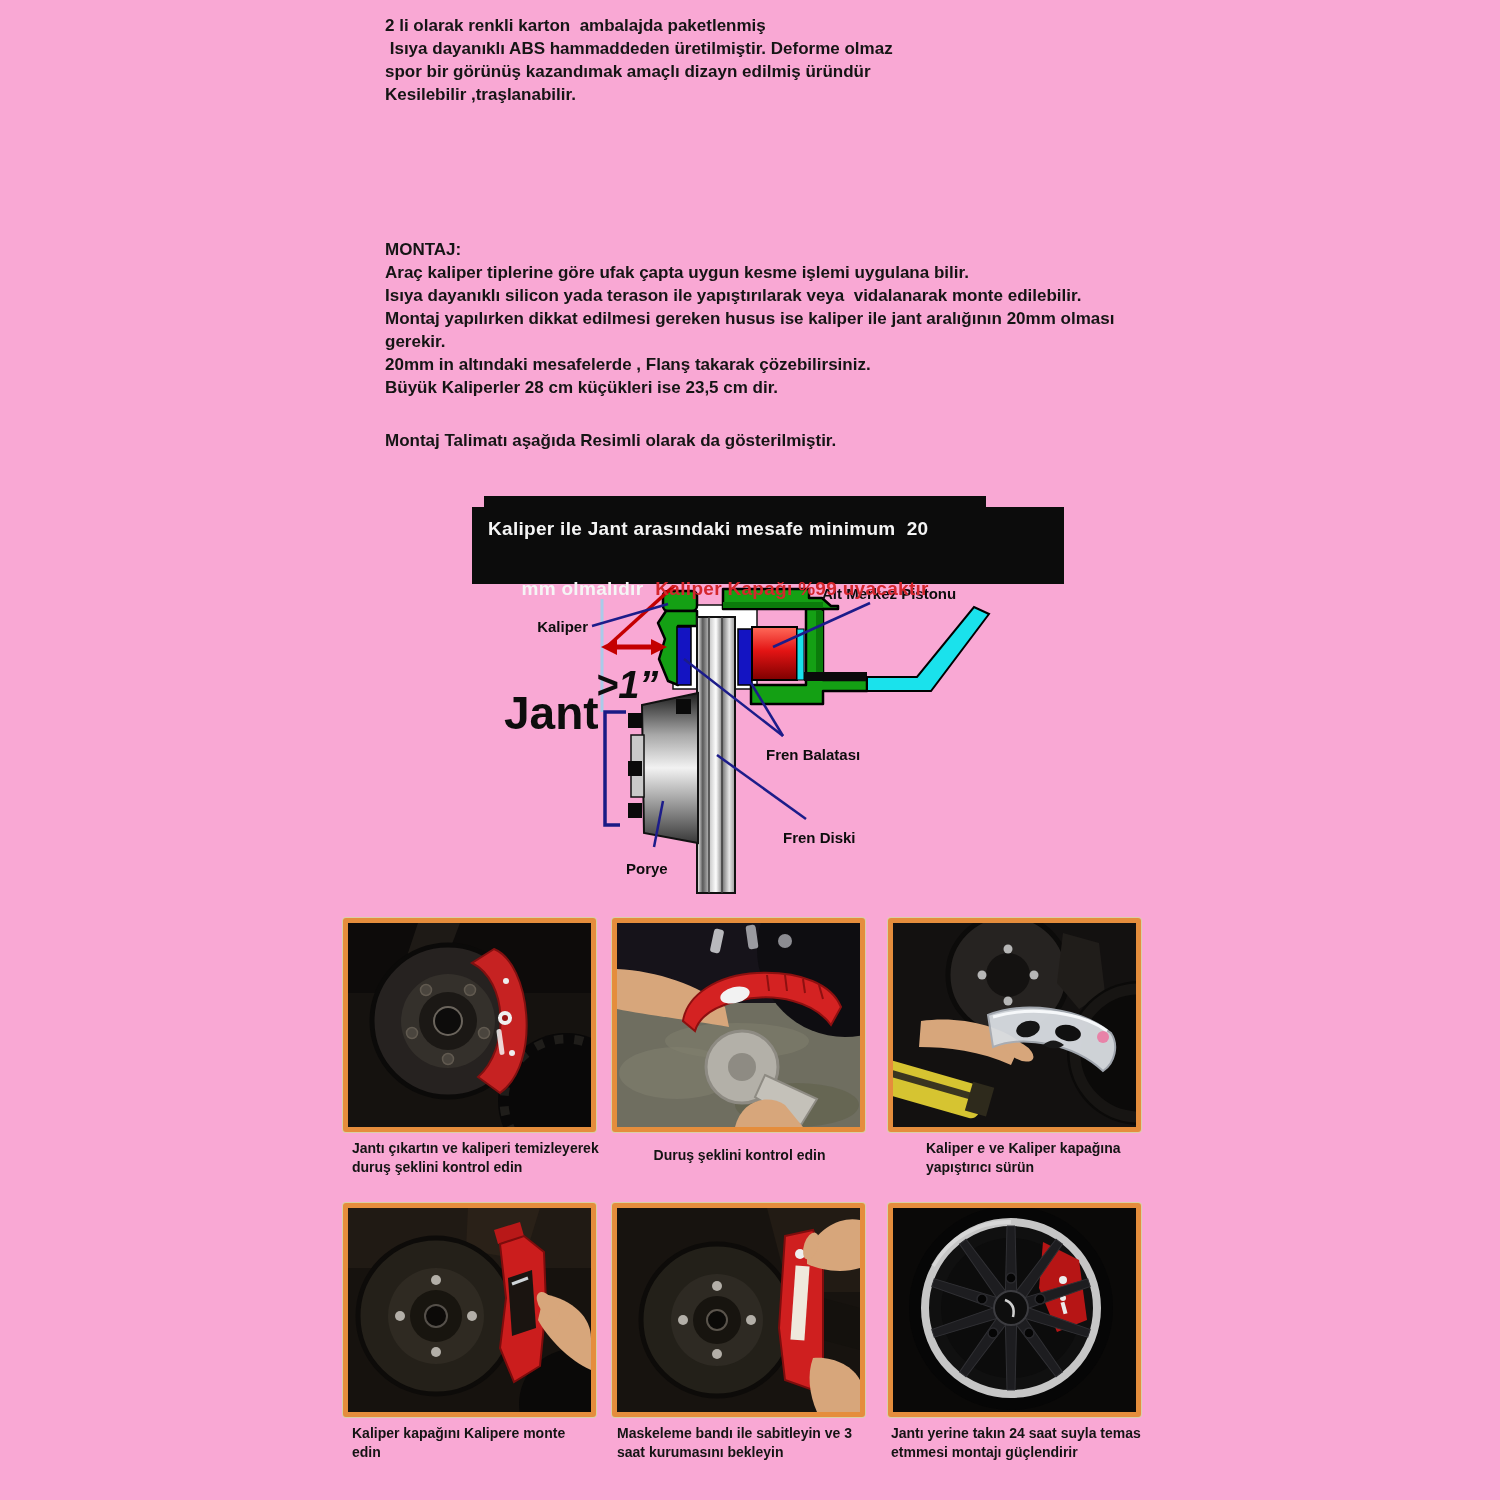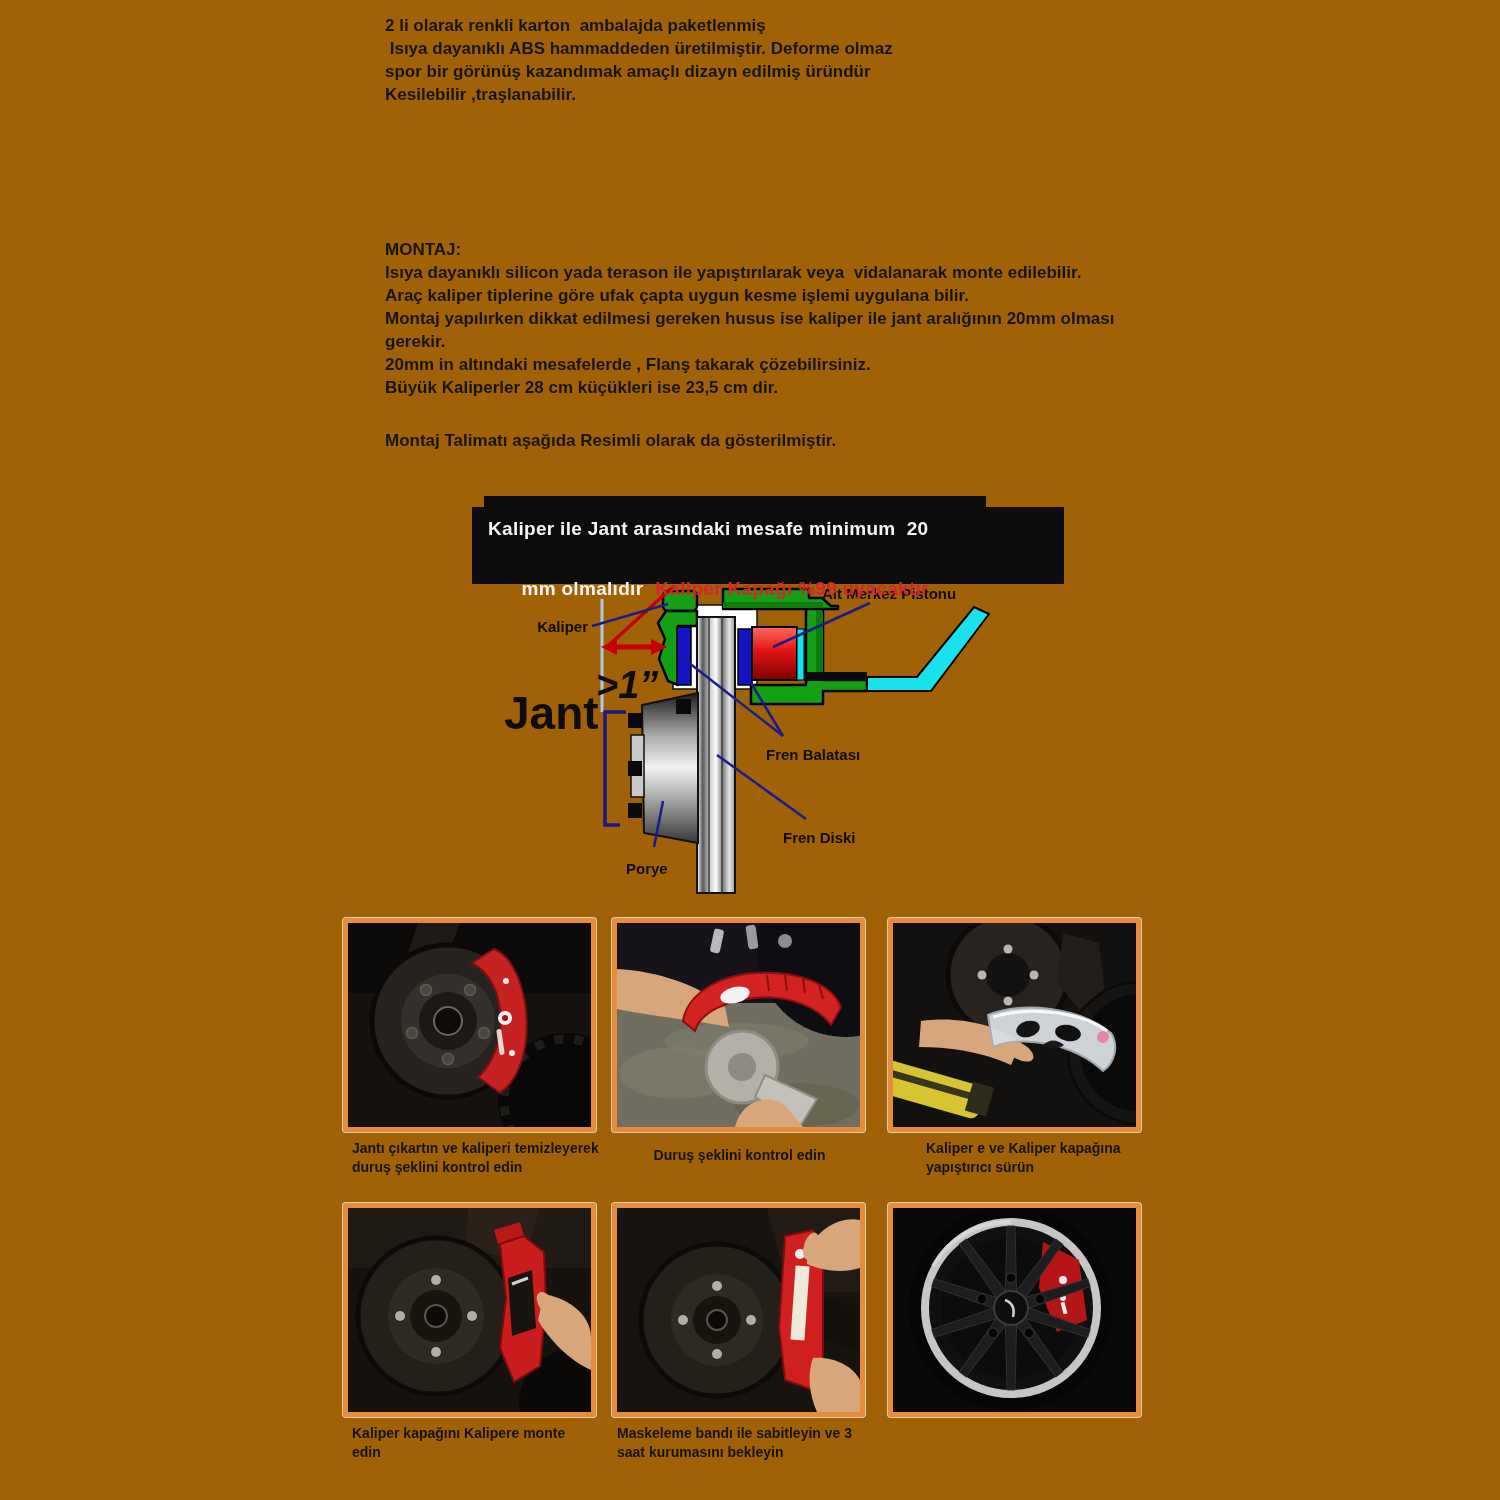--- a/index.html
+++ b/index.html
@@ -1,16 +1,16 @@
 <!DOCTYPE html>
 <html><head>
 <meta charset="utf-8">
 <style>
   html,body{margin:0;padding:0;background:#ffffff;}
-  #page{position:relative;width:1500px;height:1500px;background:#a16207;overflow:hidden;
+  #page{position:relative;width:1500px;height:1500px;background:#f9a8d4;overflow:hidden;
         font-family:"Liberation Sans","DejaVu Sans",sans-serif;color:#111;text-decoration:underline;}
   .abs{position:absolute;}
   
   .tblock{font-weight:bold;font-size:17px;line-height:23px;color:#151515;}
   .tblock .ln{white-space:pre;}
   .gap-line{margin-top:16px;}
   .montaj-footer{white-space:pre;margin-top:30px;}
   
   .banner{left:472px;top:507px;width:592px;height:77px;background:#0c0c0c;z-index:2;
           padding:7px 0 0 16px;box-sizing:border-box;}
@@ -35,22 +35,22 @@
 
   <div class="abs tblock" style="left:385px;top:14px;">
     <div class="ln">2 li olarak renkli karton  ambalajda paketlenmiş</div>
     <div class="ln"> Isıya dayanıklı ABS hammaddeden üretilmiştir. Deforme olmaz</div>
     <div class="ln">spor bir görünüş kazandımak amaçlı dizayn edilmiş üründür</div>
     <div class="ln">Kesilebilir ,traşlanabilir.</div>
   </div>
 
   <div class="abs tblock" style="left:385px;top:238px;">
     <div class="ln">MONTAJ:</div>
+    <div class="ln">Araç kaliper tiplerine göre ufak çapta uygun kesme işlemi uygulana bilir.</div>
     <div class="ln">Isıya dayanıklı silicon yada terason ile yapıştırılarak veya  vidalanarak monte edilebilir.</div>
-    <div class="ln">Araç kaliper tiplerine göre ufak çapta uygun kesme işlemi uygulana bilir.</div>
     <div class="ln">Montaj yapılırken dikkat edilmesi gereken husus ise kaliper ile jant aralığının 20mm olması</div>
     <div class="ln">gerekir.</div>
     <div class="ln">20mm in altındaki mesafelerde , Flanş takarak çözebilirsiniz.</div>
     <div class="ln">Büyük Kaliperler 28 cm küçükleri ise 23,5 cm dir.</div>
     <div class="ln montaj-footer">Montaj Talimatı aşağıda Resimli olarak da gösterilmiştir.</div>
   </div>
 
   <div class="abs banner">
     <div class="bl">Kaliper ile Jant arasındaki mesafe minimum  20</div>
     <div class="bl">
@@ -311,14 +311,15 @@
       <circle cx="118" cy="100" r="17" fill="#0e0e0e" stroke="#3c3c40" stroke-width="2"></circle>
       <path d="M112,92 q11,4 8,17" stroke="#cfcfcf" stroke-width="2.5" fill="none"></path>
     </svg>
   </div>
 
   <div class="abs cap" style="left:352px;top:1139px;width:250px;">Jantı çıkartın ve kaliperi temizleyerek duruş şeklini kontrol edin</div>
   <div class="abs cap" style="left:612px;top:1146px;width:255px;text-align:center;">Duruş şeklini kontrol edin</div>
   <div class="abs cap" style="left:926px;top:1139px;width:225px;">Kaliper e ve Kaliper kapağına yapıştırıcı sürün</div>
   <div class="abs cap" style="left:352px;top:1424px;width:240px;">Kaliper kapağını Kalipere monte edin</div>
   <div class="abs cap" style="left:617px;top:1424px;width:255px;">Maskeleme bandı ile sabitleyin ve 3 saat kurumasını bekleyin</div>
+  <div class="abs cap" style="left:891px;top:1424px;width:260px;">Jantı yerine takın 24 saat suyla temas etmmesi montajı güçlendirir</div>
 
 </div>
 
 </body></html>

